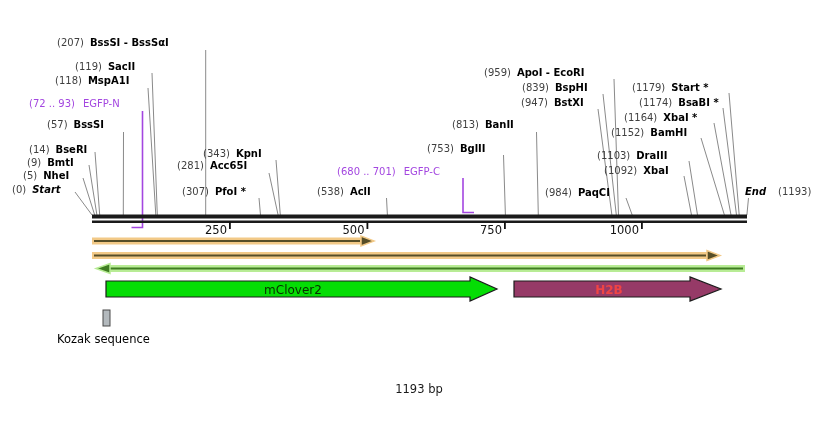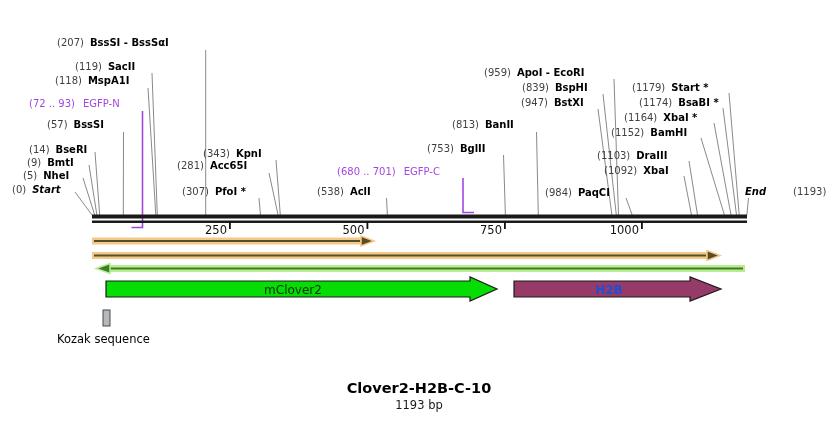--- a/index.html
+++ b/index.html
@@ -13,25 +13,25 @@
   #credit .brand{font-size:10.5px;color:#99a1a9;font-weight:500;letter-spacing:.2px;}
   
   #svg-layer{position:absolute;left:0;top:0;}
   #labels{position:absolute;left:0;top:0;width:838px;height:421px;pointer-events:none;}
   .site{position:absolute;font-size:10px;line-height:13px;white-space:nowrap;pointer-events:auto;}
   .site .pos{color:#3f3f3f;margin-right:6px;}
   .site .name{font-weight:bold;color:#000;}
   .site.terminus .name{font-style:italic;}
   .site.purple .pos{color:#a346e0;margin-right:8px;}
   .site.purple .name{color:#a346e0;font-weight:normal;}
-  .site .pos.after{margin-right:0;margin-left:27px;}
+  .site .pos.after{margin-right:0;margin-left:12px;}
   .tick-num{position:absolute;font-size:11.5px;color:#111;transform:translateX(-100%);white-space:nowrap;}
   .feat-label{position:absolute;transform:translateX(-50%);font-size:12px;white-space:nowrap;}
   #clover-label{color:#072d00;}
-  #h2b-label{color:#1d4ed8;font-weight:bold;}
+  #h2b-label{color:#ef4444;font-weight:bold;}
   #kozak-label{position:absolute;font-size:11.5px;color:#000;white-space:nowrap;}
   
   #title-block{position:absolute;left:0;right:0;top:380px;text-align:center;}
   #title-name{font-size:14.5px;font-weight:bold;color:#000;}
   #title-len{font-size:11.5px;color:#1a1a1a;margin-top:2px;}
 </style>
 </head>
 <body>
 
 <div id="stage">
@@ -128,17 +128,16 @@
       <div class="site" style="left: 604px; top: 164px;"><span class="pos">(1092)</span><span class="name">XbaI</span></div>
       <div class="site" style="left: 597px; top: 149px;"><span class="pos">(1103)</span><span class="name">DraIII</span></div>
       <div class="site" style="left: 611px; top: 126px;"><span class="pos">(1152)</span><span class="name">BamHI</span></div>
       <div class="site" style="left: 624px; top: 111px;"><span class="pos">(1164)</span><span class="name">XbaI *</span></div>
       <div class="site" style="left: 639px; top: 96px;"><span class="pos">(1174)</span><span class="name">BsaBI *</span></div>
       <div class="site" style="left: 632px; top: 81px;"><span class="pos">(1179)</span><span class="name">Start *</span></div>
       <div class="site terminus" style="left: 745px; top: 185px;"><span class="name">End</span><span class="pos after">(1193)</span></div>
     </div>
 
   <div id="title-block">
-    <div id="title-name">Clover2-H2B-C-10</div>
     <div id="title-len">1193 bp</div>
   </div>
 
 </div>
 
 </body></html>

